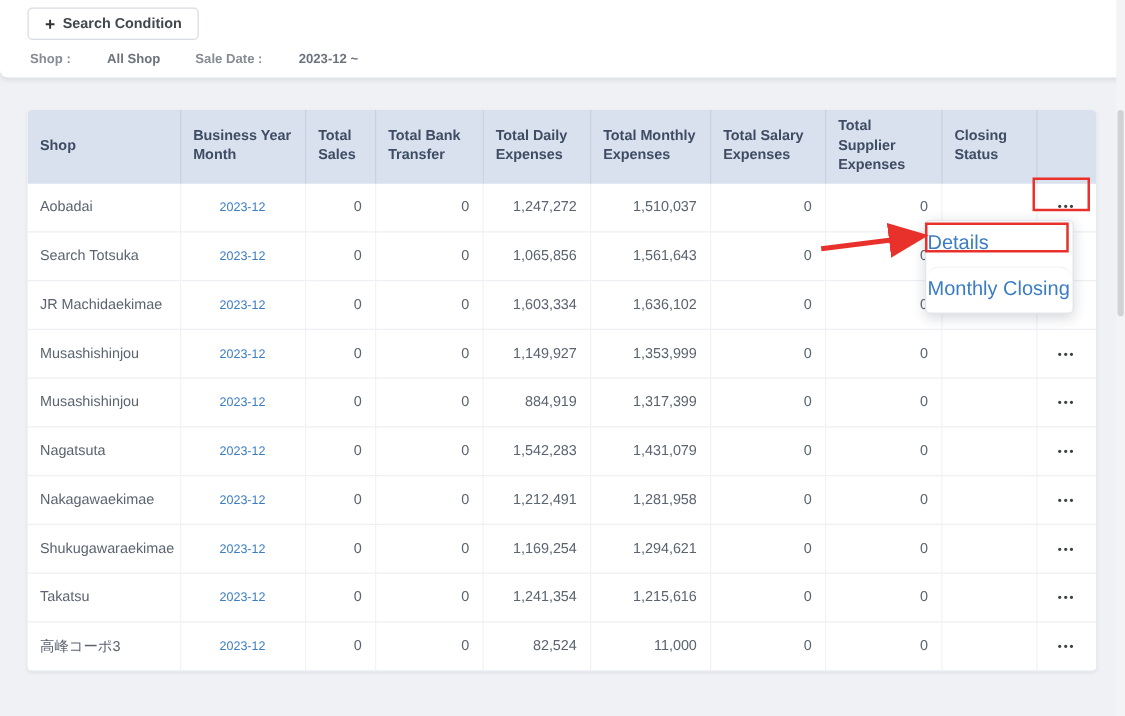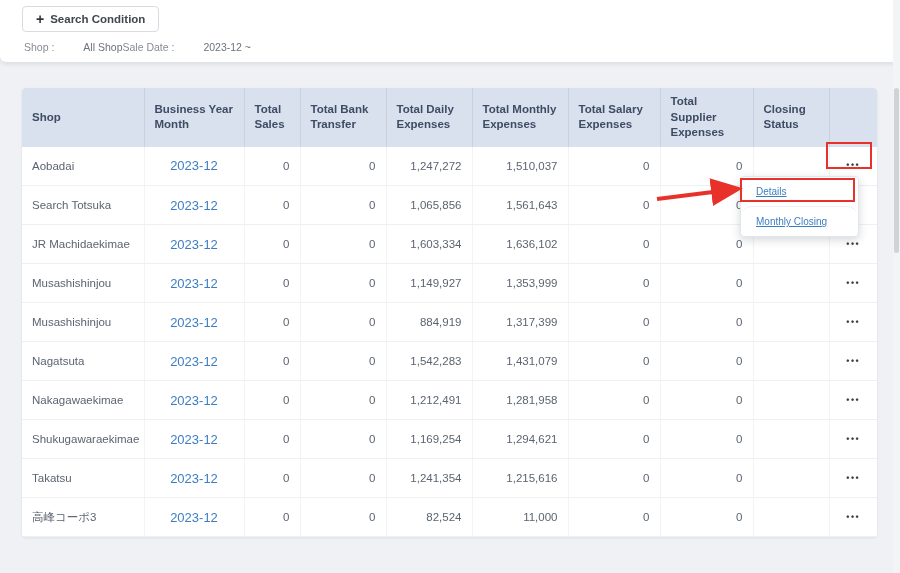--- a/index.html
+++ b/index.html
@@ -25,22 +25,22 @@
     padding: 0 13px;
     background: #fff;
     border: 1px solid #d8dce1; border-radius: 4px;
     font-family: "Liberation Sans", sans-serif;
     font-size: 11.5px; font-weight: 600; color: #41474e;
     cursor: pointer;
   }
   .plus-glyph { font-size: 14px; font-weight: 700; color: #2f343a; line-height: 1; }
   .filter-summary {
     position: absolute; left: 24px; top: 41px;
-    display: flex; 
-    font-size: 10.5px; color: #868b94;
+    display: flex; gap: 28px;
+    font-size: 10.5px; color: #868b94; font-weight: bold;
   }
   .filter-summary .pair { display: flex; gap: 5px; }
   .filter-summary .val { color: #6d737c; margin-left: 24px; }
 
   
   .table-card {
     position: absolute; left: 22px; top: 88px; width: 855px;
     background: #fff;
     border-radius: 4px;
     box-shadow: 0 1px 3px rgba(30,40,60,.08);
@@ -70,42 +70,41 @@
   .a-left { text-align: left; }
   .a-center { text-align: center; }
   .a-right { text-align: right; }
 
   .w-shop{width:122px}.w-month{width:100px}.w-sales{width:56px}.w-bank{width:86px}
   .w-daily{width:86px}.w-monthly{width:96px}.w-salary{width:92px}.w-supplier{width:93px}
   .w-closing{width:76px}.w-actions{width:48px}
 
   .month-link {
     color: var(--link-blue, #3b7dc4);
-    text-decoration: none; font-size: 13px; cursor: pointer;
+    text-decoration: none; font-size: 10px; cursor: pointer;
   }
   .dots {
     display: inline-block;
     color: #3c4043; font-size: 9px; font-weight: 700;
     letter-spacing: 1.5px; cursor: pointer; line-height: 1;
     padding: 4px 2px;
   }
 
   
   .dropdown {
     position: absolute; left: 740px; top: 176px; width: 119px;
     background: #fff;
     border: 1px solid #e2e5e9; border-radius: 4px;
     box-shadow: 0 3px 10px rgba(30,40,60,.18);
     z-index: 6;
   }
   .menu-item {
-    padding: 9px 15px;
-    font-size: 10px; color: var(--link-blue, #3b7dc4);
+    padding: 9px 1px;
+    font-size: 16px; color: var(--link-blue, #3b7dc4);
     cursor: pointer;
-    text-decoration: underline;
   }
   .menu-item + .menu-item { border-top: 1px solid #eef0f3; border-radius: 11px; }
 
   
   .red-box {
     position: absolute;
     border: 2px solid var(--anno-red, #e8312b);
     z-index: 9;
     pointer-events: none;
   }

